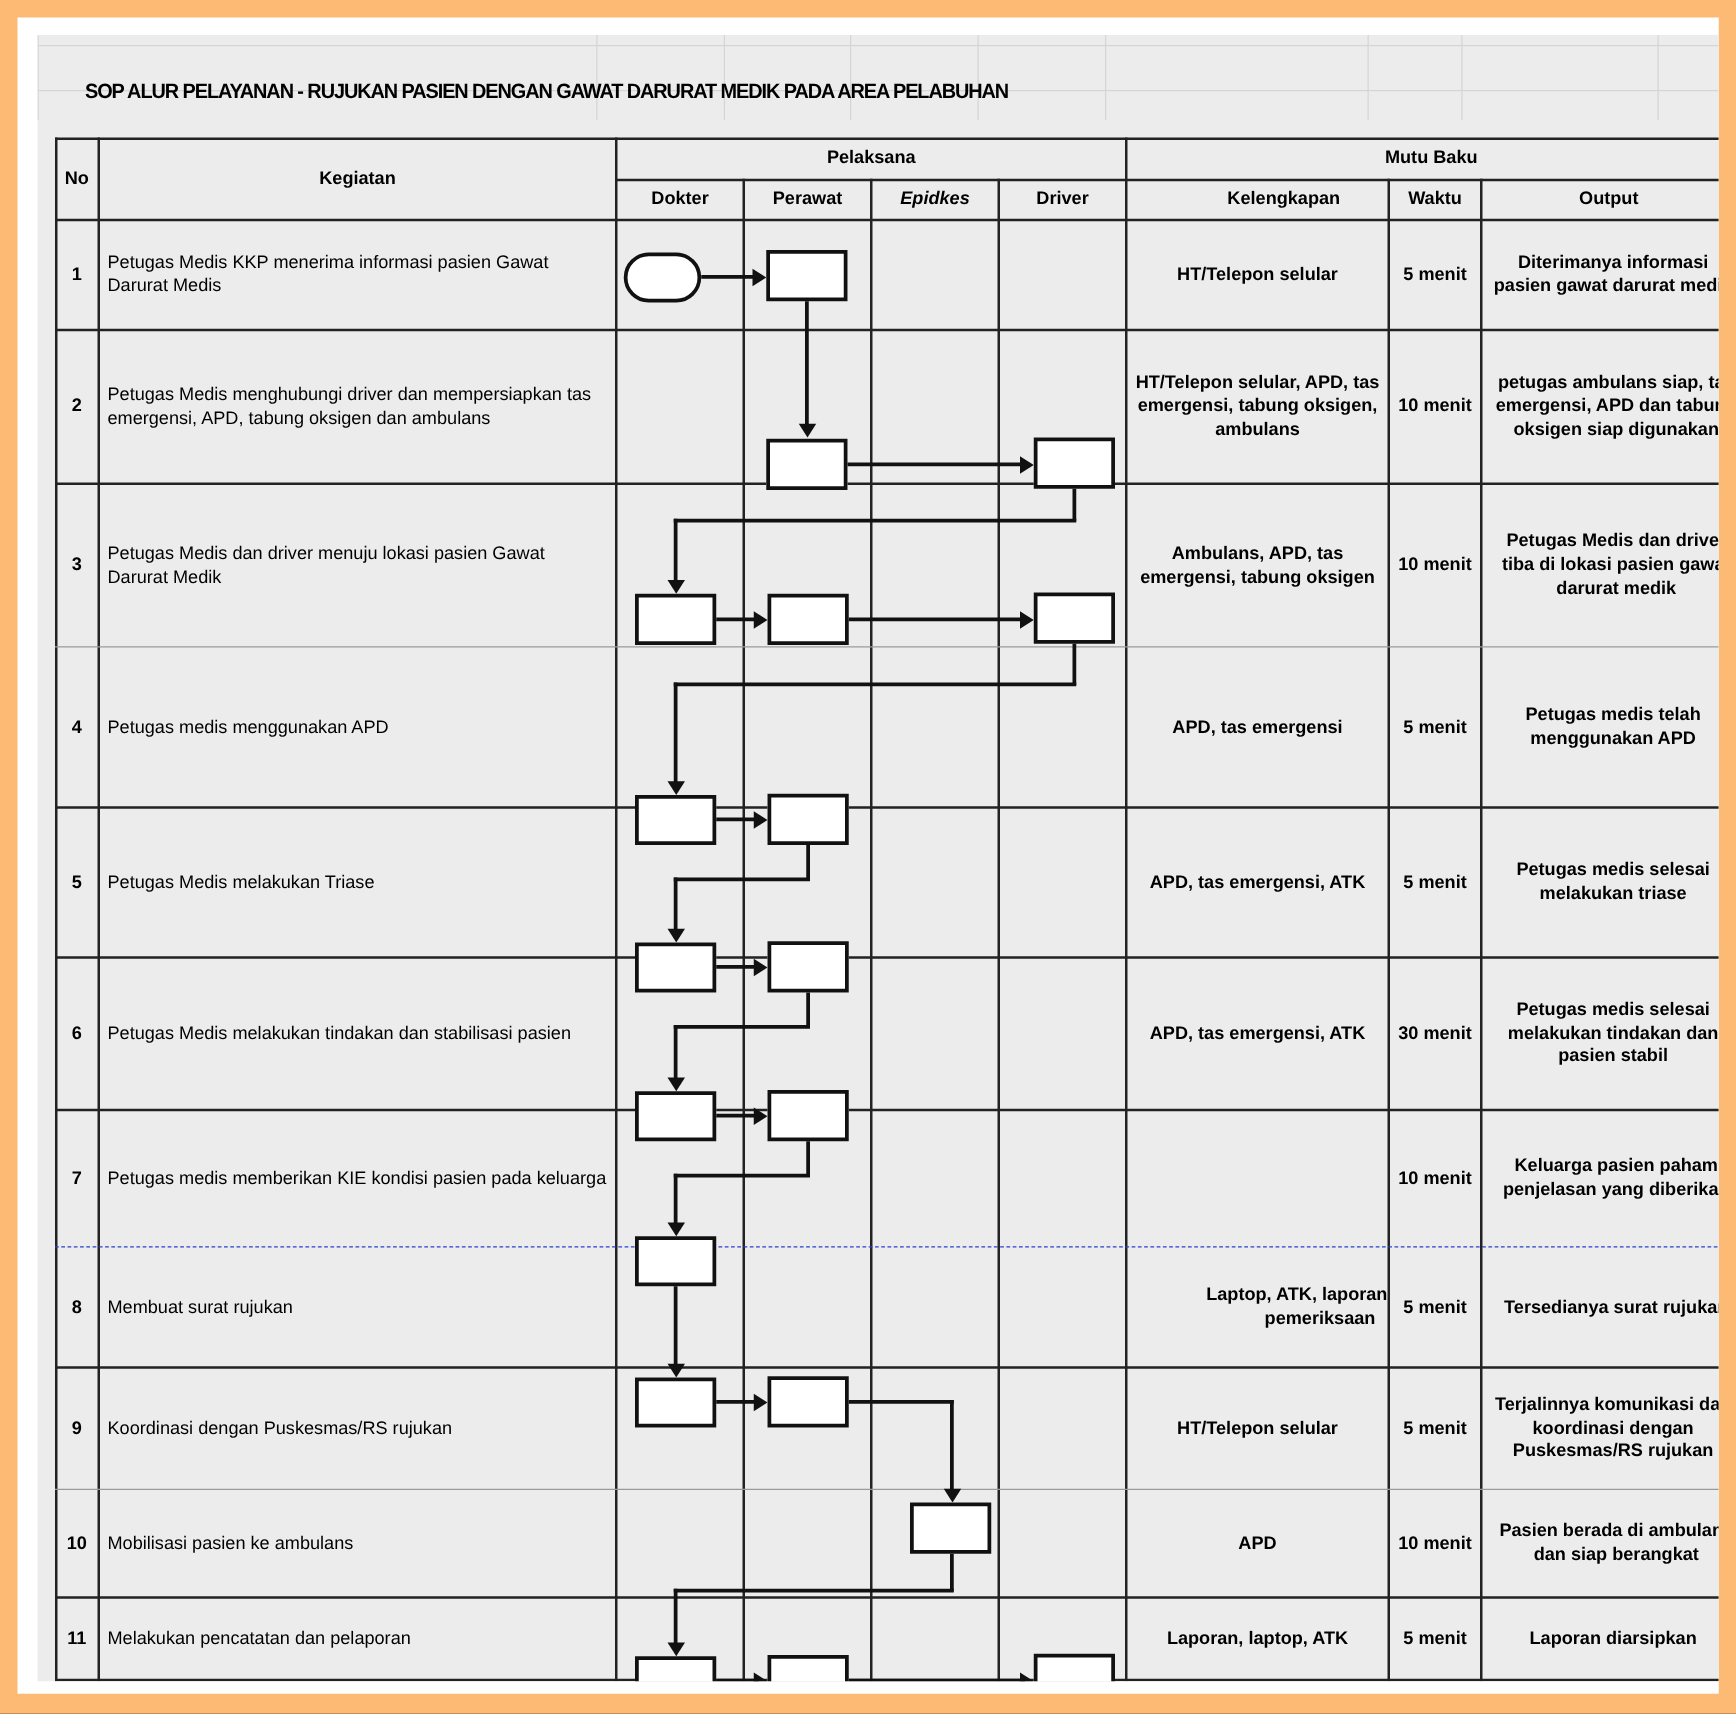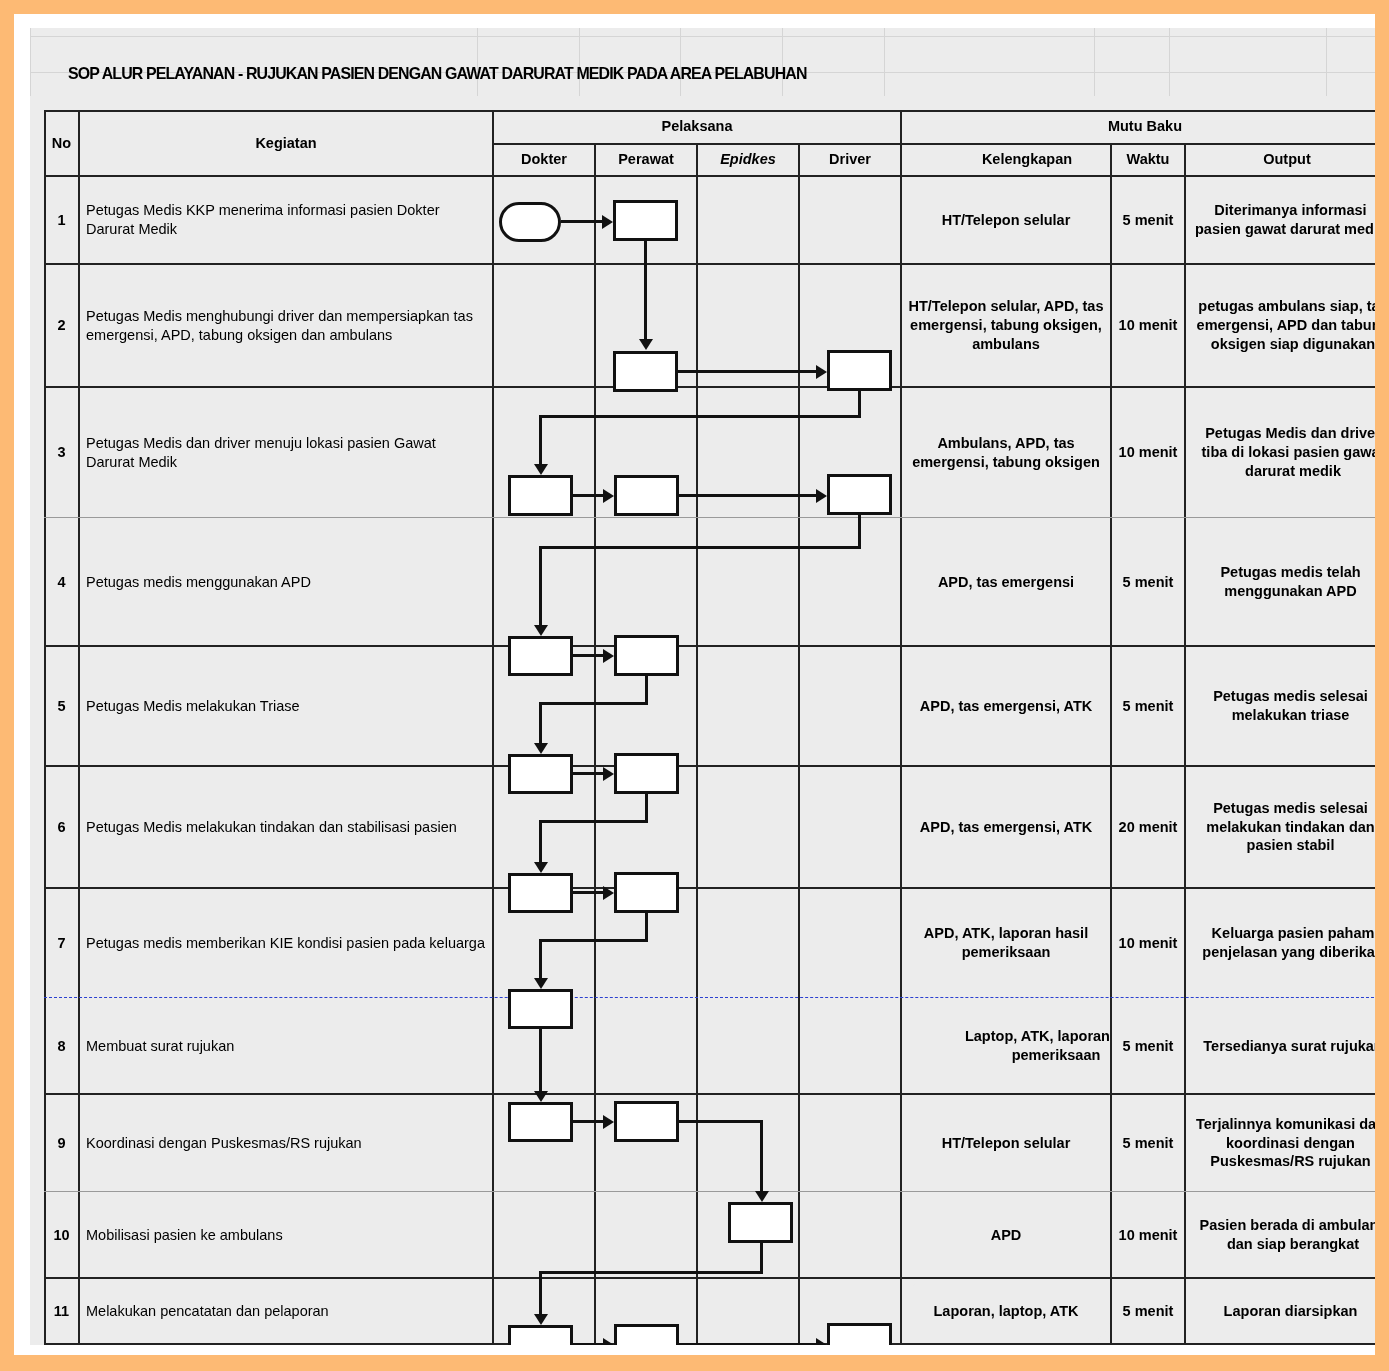--- a/index.html
+++ b/index.html
@@ -163,21 +163,21 @@
         <div class="cell ctr bold" style="left:449px; top:33px; width:102px; height:33px;">Dokter</div>
         <div class="cell ctr bold" style="left:551px; top:33px; width:102px; height:33px;">Perawat</div>
         <div class="cell ctr bold" style="left:653px; top:33px; width:102px; height:33px;font-style:italic;">Epidkes</div>
         <div class="cell ctr bold" style="left:755px; top:33px; width:102px; height:33px;">Driver</div>
 
         <div class="cell ctr bold" style="left:857px;  top:33px; width:252px; height:33px;">Kelengkapan</div>
         <div class="cell ctr bold" style="left:1067px; top:33px; width:74px;  height:33px;">Waktu</div>
         <div class="cell ctr bold" style="left:1141px; top:33px; width:204px; height:33px;">Output</div>
 
         <div class="cell ctr bold" style="left:0px;top:66px;width:35px;height:88px;">1</div>
-        <div class="cell lft pad" style="left:35px;top:66px;width:414px;height:88px;">Petugas Medis KKP menerima informasi pasien Dokter Darurat Medik</div>
+        <div class="cell lft pad" style="left:35px;top:66px;width:414px;height:88px;">Petugas Medis KKP menerima informasi pasien Gawat Darurat Medis</div>
         <div class="cell ctr pad bold" style="left:857px;top:66px;width:210px;height:88px;">HT/Telepon selular</div>
         <div class="cell ctr pad bold" style="left:1067px;top:66px;width:74px;height:88px;">5 menit</div>
         <div class="cell ctr pad bold" style="left:1141px;top:66px;width:211px;height:88px;">Diterimanya informasi pasien gawat darurat medik</div>
 
         <div class="cell ctr bold" style="left:0px;top:154px;width:35px;height:123px;">2</div>
         <div class="cell lft pad" style="left:35px;top:154px;width:414px;height:123px;">Petugas Medis menghubungi driver dan mempersiapkan tas emergensi, APD, tabung oksigen dan ambulans</div>
         <div class="cell ctr pad bold" style="left:857px;top:154px;width:210px;height:123px;">HT/Telepon selular, APD, tas emergensi, tabung oksigen, ambulans</div>
         <div class="cell ctr pad bold" style="left:1067px;top:154px;width:74px;height:123px;">10 menit</div>
         <div class="cell ctr pad bold" style="left:1141px;top:154px;width:216px;height:123px;">petugas ambulans siap, tas emergensi, APD dan tabung oksigen siap digunakan</div>
 
@@ -195,26 +195,25 @@
 
         <div class="cell ctr bold" style="left:0px;top:536px;width:35px;height:120px;">5</div>
         <div class="cell lft pad" style="left:35px;top:536px;width:414px;height:120px;">Petugas Medis melakukan Triase</div>
         <div class="cell ctr pad bold" style="left:857px;top:536px;width:210px;height:120px;">APD, tas emergensi, ATK</div>
         <div class="cell ctr pad bold" style="left:1067px;top:536px;width:74px;height:120px;">5 menit</div>
         <div class="cell ctr pad bold" style="left:1141px;top:536px;width:211px;height:120px;">Petugas medis selesai melakukan triase</div>
 
         <div class="cell ctr bold" style="left:0px;top:656px;width:35px;height:122px;">6</div>
         <div class="cell lft pad" style="left:35px;top:656px;width:414px;height:122px;">Petugas Medis melakukan tindakan dan stabilisasi pasien</div>
         <div class="cell ctr pad bold" style="left:857px;top:656px;width:210px;height:122px;">APD, tas emergensi, ATK</div>
-        <div class="cell ctr pad bold" style="left:1067px;top:656px;width:74px;height:122px;">20 menit</div>
+        <div class="cell ctr pad bold" style="left:1067px;top:656px;width:74px;height:122px;">30 menit</div>
         <div class="cell ctr pad bold" style="left:1141px;top:656px;width:211px;height:122px;">Petugas medis selesai melakukan tindakan dan pasien stabil</div>
 
         <div class="cell ctr bold" style="left:0px;top:778px;width:35px;height:110px;">7</div>
         <div class="cell lft pad" style="left:35px;top:778px;width:414px;height:110px;">Petugas medis memberikan KIE kondisi pasien pada keluarga</div>
-        <div class="cell ctr pad bold" style="left:857px;top:778px;width:210px;height:110px;">APD, ATK, laporan hasil pemeriksaan</div>
         <div class="cell ctr pad bold" style="left:1067px;top:778px;width:74px;height:110px;">10 menit</div>
         <div class="cell ctr pad bold" style="left:1141px;top:778px;width:216px;height:110px;">Keluarga pasien paham penjelasan yang diberikan</div>
 
         <div class="cell ctr bold" style="left:0px;top:888px;width:35px;height:96px;">8</div>
         <div class="cell lft pad" style="left:35px;top:888px;width:414px;height:96px;">Membuat surat rujukan</div>
         <div class="cell ctr pad bold" style="left:857px;top:888px;width:254px;height:96px;margin-left:28px;">Laptop, ATK, laporan hasil pemeriksaan</div>
         <div class="cell ctr pad bold" style="left:1067px;top:888px;width:74px;height:96px;">5 menit</div>
         <div class="cell ctr pad bold" style="left:1141px;top:888px;width:216px;height:96px;">Tersedianya surat rujukan</div>
 
         <div class="cell ctr bold" style="left:0px;top:984px;width:35px;height:98px;">9</div>

